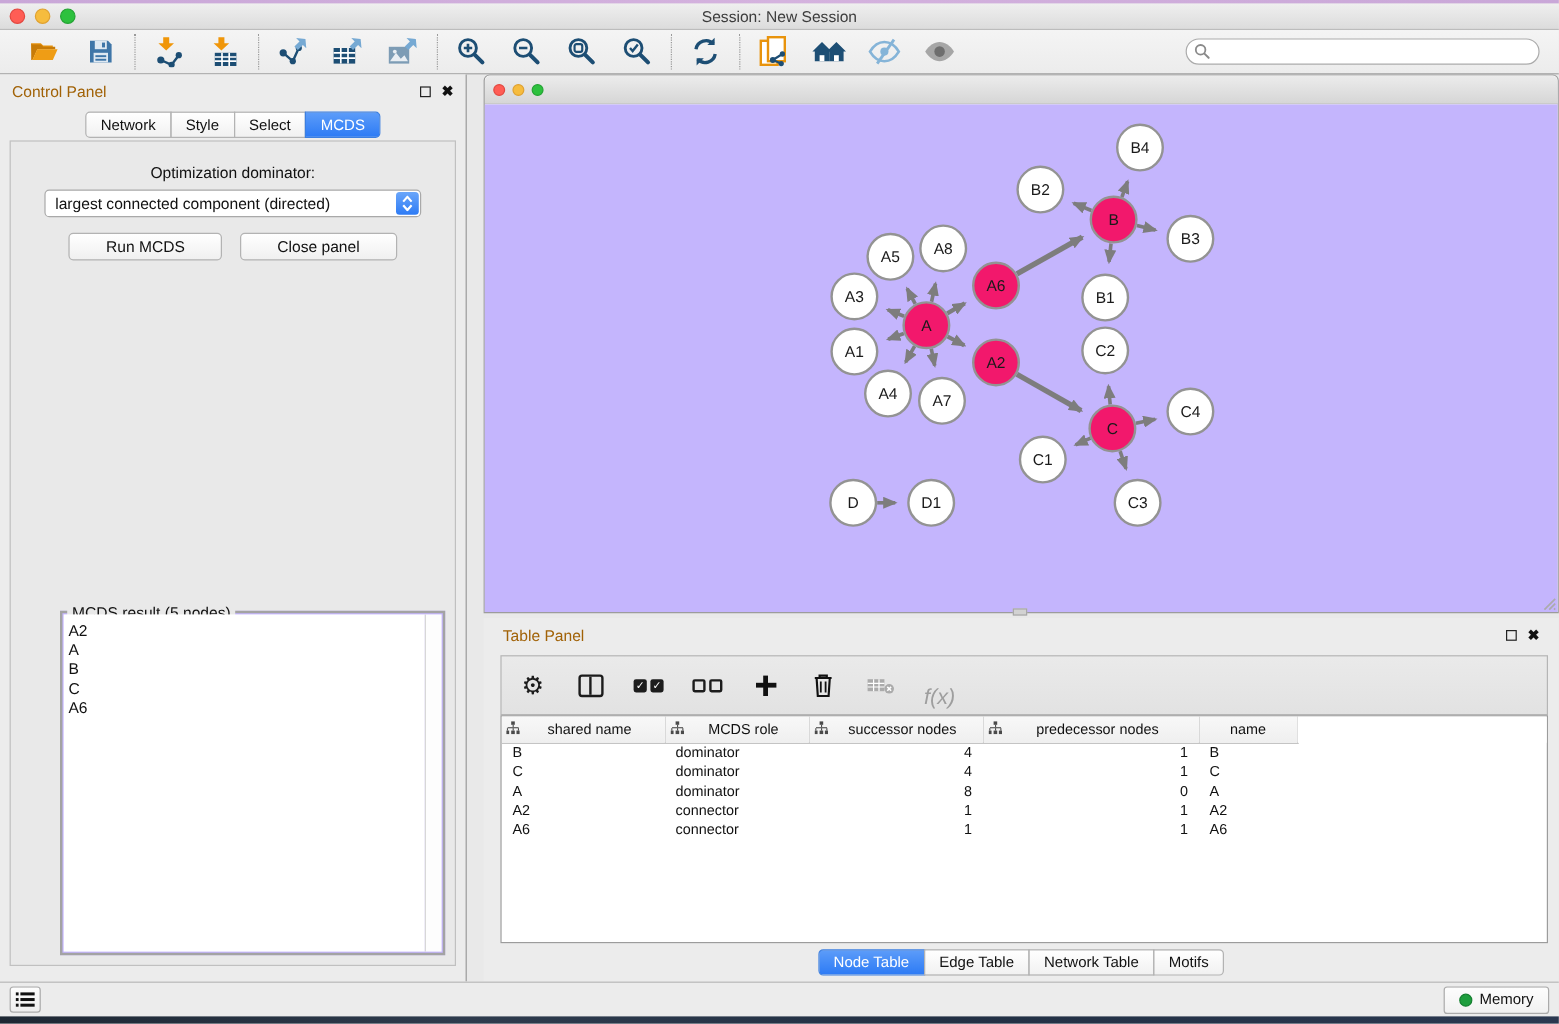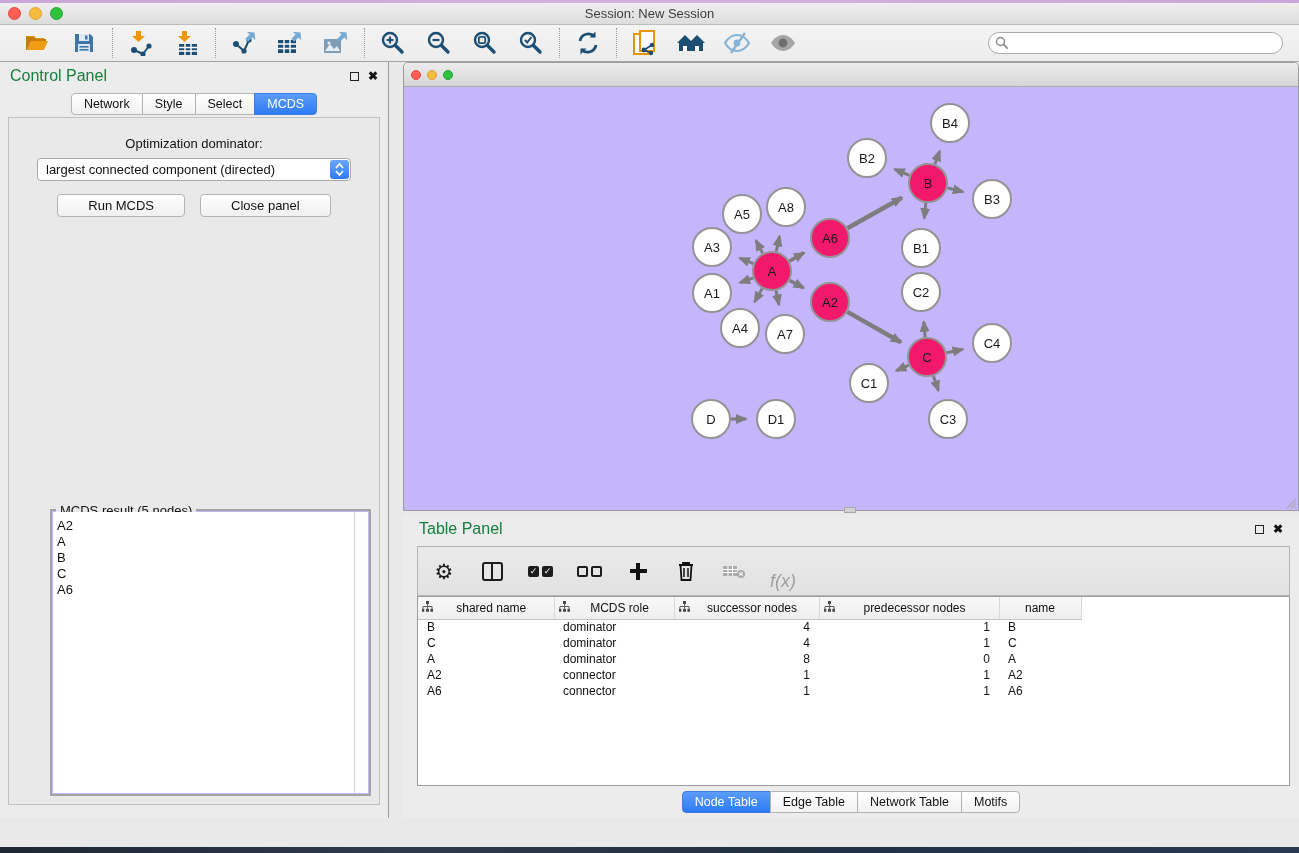--- a/index.html
+++ b/index.html
@@ -31,21 +31,21 @@
   .tb-btn svg { display:block; }
   .search-wrap { margin-left:auto; margin-right:6px; position:relative; }
   .search-input { width:295px; height:22px; border:1px solid #ababab; border-radius:12px;
     background:#fff; padding:0 8px 0 24px; font-size:12px; color:#333; outline:none; }
   .search-mag { position:absolute; left:7px; top:4px; }
 
   
   .control-panel { position:absolute; left:0; top:62px; width:389px; height:756px;
     background:#ececec; border-right:1px solid #9b9b9b; }
   .panel-head { height:28px; display:flex; align-items:center; padding:0 10px; }
-  .panel-title { font-size:16px; color:#15803d; }
+  .panel-title { font-size:13px; color:#a16207; }
   .panel-icons { margin-left:auto; display:flex; align-items:center; gap:9px; }
   .float-ico { width:9px; height:9px; border:1.5px solid #222; background:transparent; display:inline-block; }
   .close-ico { font-size:12px; color:#111; font-weight:bold; line-height:1; }
 
   .seg { display:inline-flex; }
   .seg .tab { font-size:12.5px; color:#111; background:linear-gradient(#ffffff,#f1f1f1);
     border:1px solid #b3b3b3; padding:3px 12px; margin-right:-1px; cursor:default; }
   .seg .tab:first-child { border-radius:4px 0 0 4px; }
   .seg .tab:last-child { border-radius:0 4px 4px 0; margin-right:0; }
   .seg .tab.active { background:linear-gradient(#5c9cf9,#2d7bf5); color:#fff; border-color:#3c7fe0; }
@@ -654,15 +654,33 @@
     <div class="tp-tabs-row">
       <span class="seg" id="tp-tabs">
           <span class="tab active">Node Table</span>
           <span class="tab">Edge Table</span>
           <span class="tab">Network Table</span>
           <span class="tab">Motifs</span>
         </span>
     </div>
   </div>
 
+  <div class="statusbar">
+    <span class="list-btn">
+      <svg width="16" height="14" viewBox="0 0 16 14">
+          <g fill="#111">
+            <rect x="0" y="1" width="2.5" height="2.5"></rect>
+            <rect x="4" y="1" width="12" height="2.5"></rect>
+            <rect x="0" y="5.7" width="2.5" height="2.5"></rect>
+            <rect x="4" y="5.7" width="12" height="2.5"></rect>
+            <rect x="0" y="10.4" width="2.5" height="2.5"></rect>
+            <rect x="4" y="10.4" width="12" height="2.5"></rect>
+          </g>
+        </svg>
+    </span>
+    <span class="memory-btn">
+      <span class="mem-dot"></span>
+      <span class="lbl">Memory</span>
+    </span>
+  </div>
 
   <div class="wall-bottom"></div>
 </div>
 
 </body></html>

